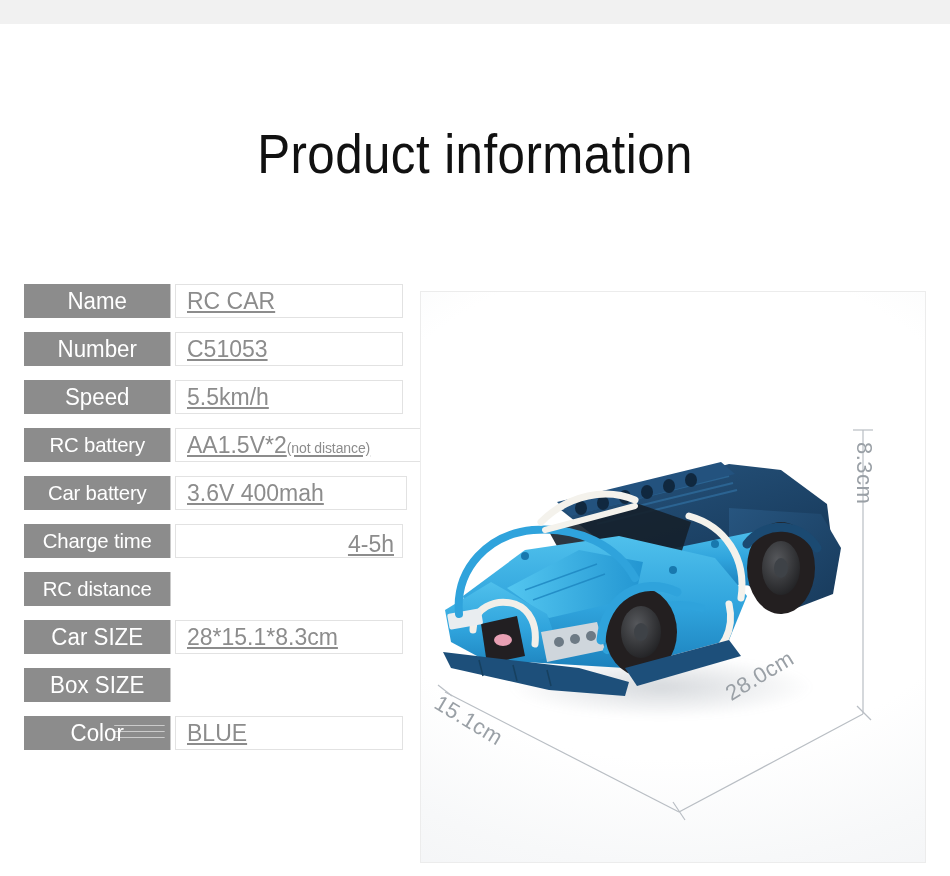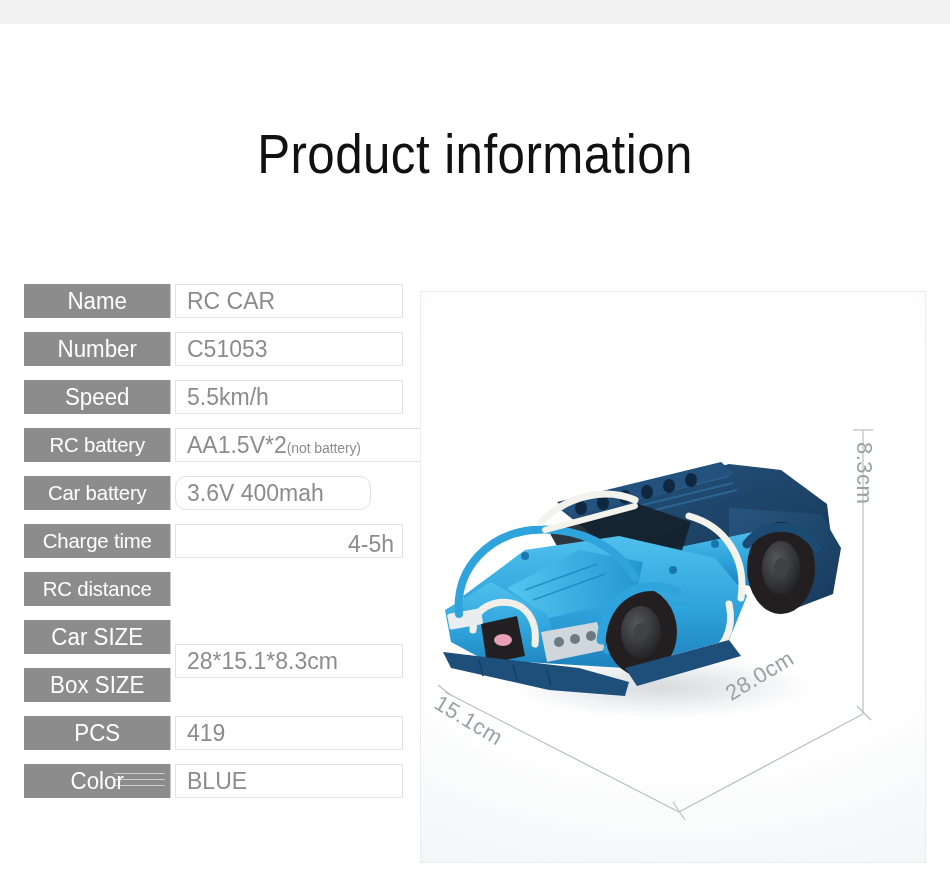--- a/index.html
+++ b/index.html
@@ -91,31 +91,32 @@
     height: 34px;
     line-height: 33px;
     padding-left: 11px;
     padding-right: 8px;
     background: #ffffff;
     border: 1px solid #e2e2e2;
     box-sizing: border-box;
     color: #8c8c8c;
     font-size: 23px;
     white-space: nowrap;
+    text-decoration: underline;
   }
   .spec-value .small {
     font-size: 14px;
     vertical-align: baseline;
     letter-spacing: -0.1px;
   }
   
   .w-a .spec-value { width: 228px; }
-  .w-b .spec-value { width: 228px; margin-top: 24px; }
+  .w-b .spec-value { width: 228px; }
   .w-d .spec-value { width: 249px; }
-  .w-e .spec-value { width: 196px; border-radius: 11px; }
+  .w-e .spec-value { width: 232px; }
 
   
   .drop .spec-value { line-height: 38px; text-align: right; }
 
   
   .image-panel {
     position: absolute;
     left: 420px;
     top: 291px;
     width: 506px;
@@ -204,21 +205,21 @@
     <div class="spec-value">C51053</div>
   </div>
 
   <div class="spec-row w-a">
     <div class="spec-label">Speed</div>
     <div class="spec-value">5.5km/h</div>
   </div>
 
   <div class="spec-row w-d">
     <div class="spec-label tight">RC battery</div>
-    <div class="spec-value"><span>AA1.5V*2</span><span class="small">(not battery)</span></div>
+    <div class="spec-value"><span>AA1.5V*2</span><span class="small">(not distance)</span></div>
   </div>
 
   <div class="spec-row w-e">
     <div class="spec-label tight">Car battery</div>
     <div class="spec-value drop-v">3.6V 400mah</div>
   </div>
 
   <div class="spec-row w-a drop">
     <div class="spec-label tight">Charge time</div>
     <div class="spec-value">4-5h</div>
@@ -230,24 +231,20 @@
 
   <div class="spec-row w-b">
     <div class="spec-label">Car SIZE</div>
     <div class="spec-value">28*15.1*8.3cm</div>
   </div>
 
   <div class="spec-row w-a">
     <div class="spec-label">Box SIZE</div>
   </div>
 
-  <div class="spec-row w-a">
-    <div class="spec-label">PCS</div>
-    <div class="spec-value">419</div>
-  </div>
 
   <div class="spec-row w-a">
     <div class="spec-label"><span>Color</span><span class="sheen"></span></div>
     <div class="spec-value">BLUE</div>
   </div>
 
 
 </div>
 
 <div class="image-panel">

